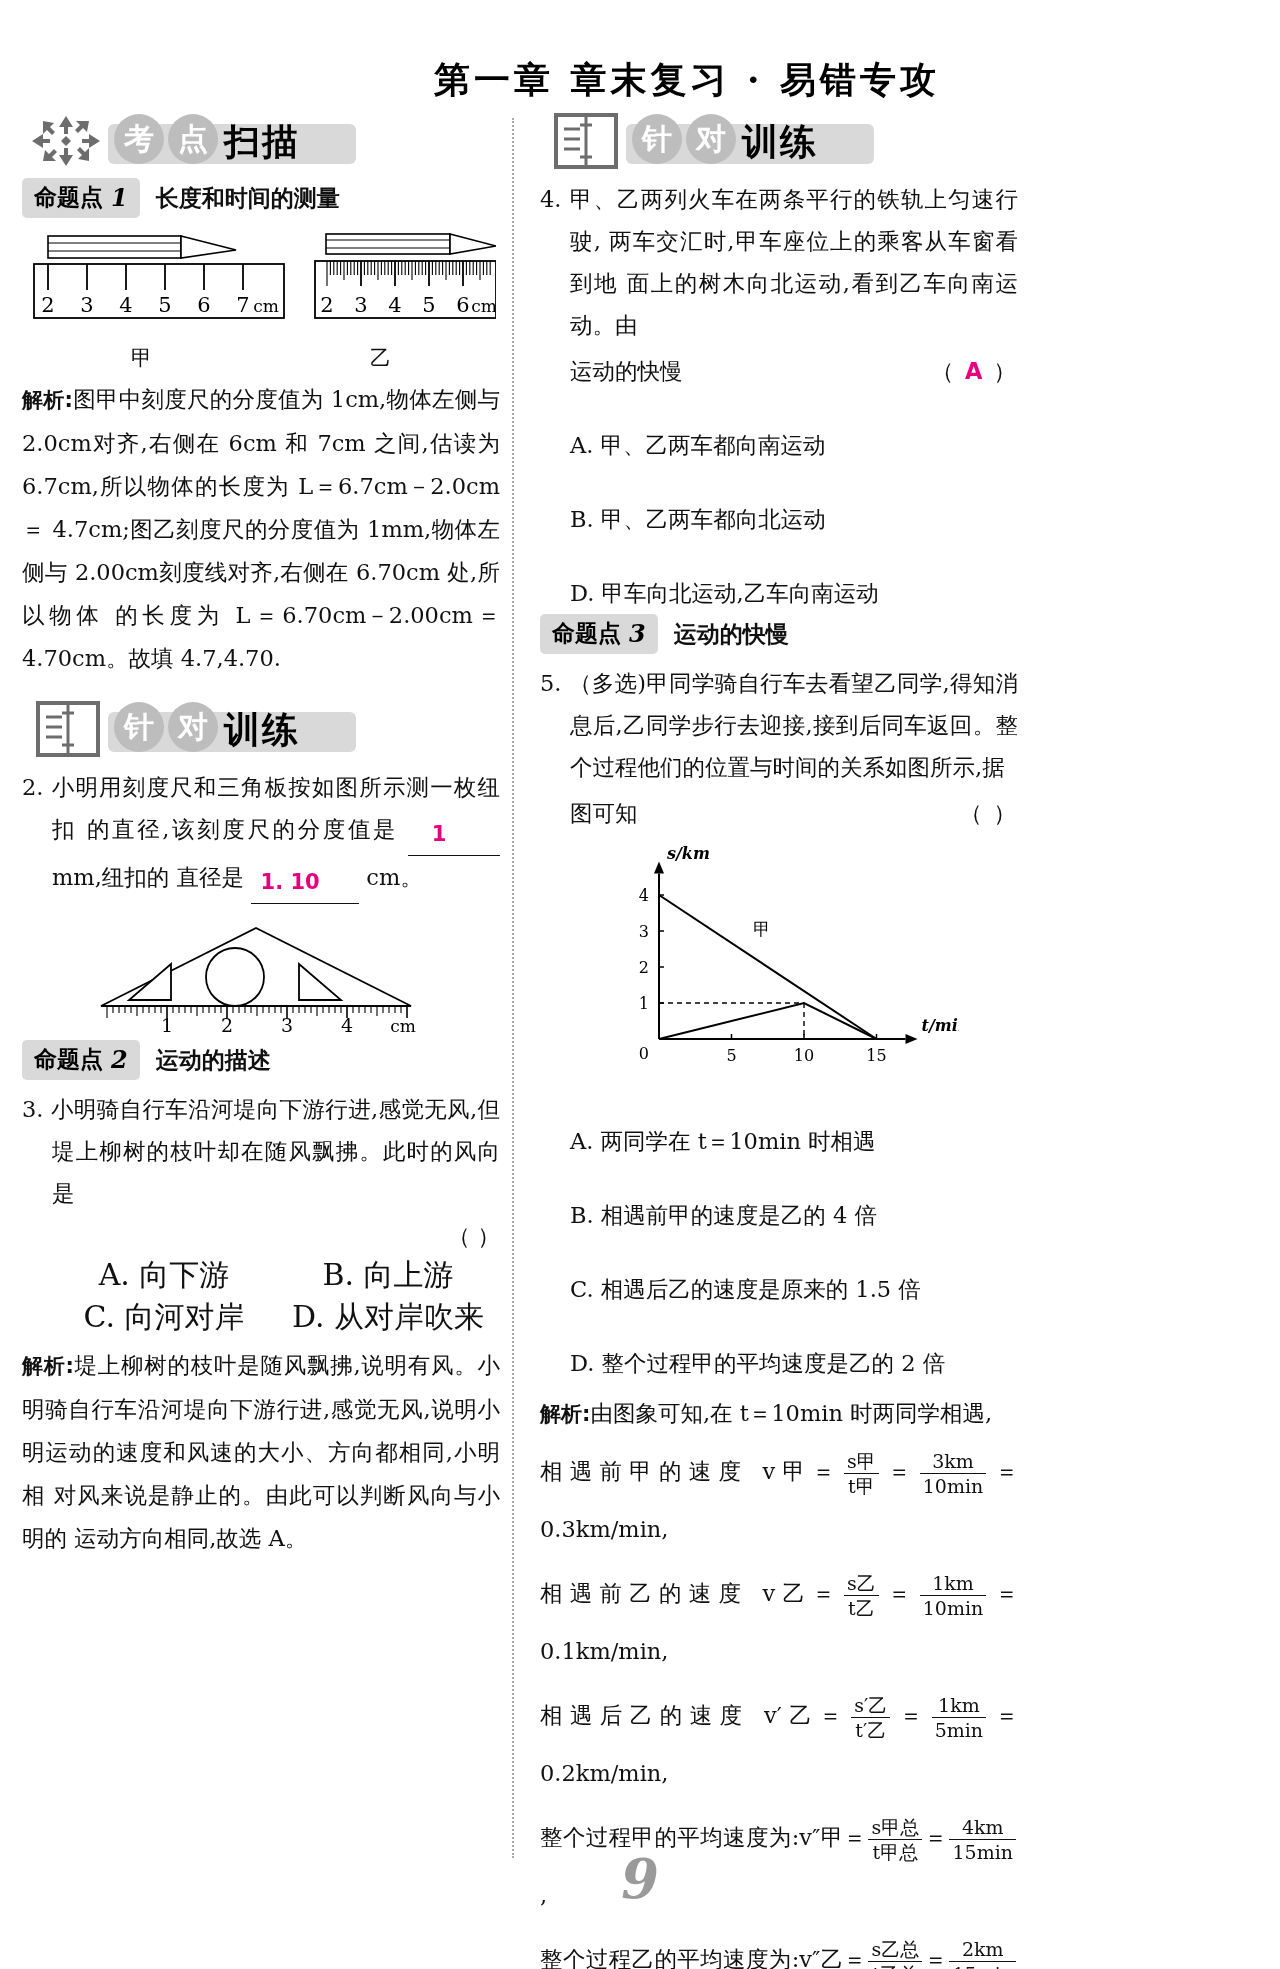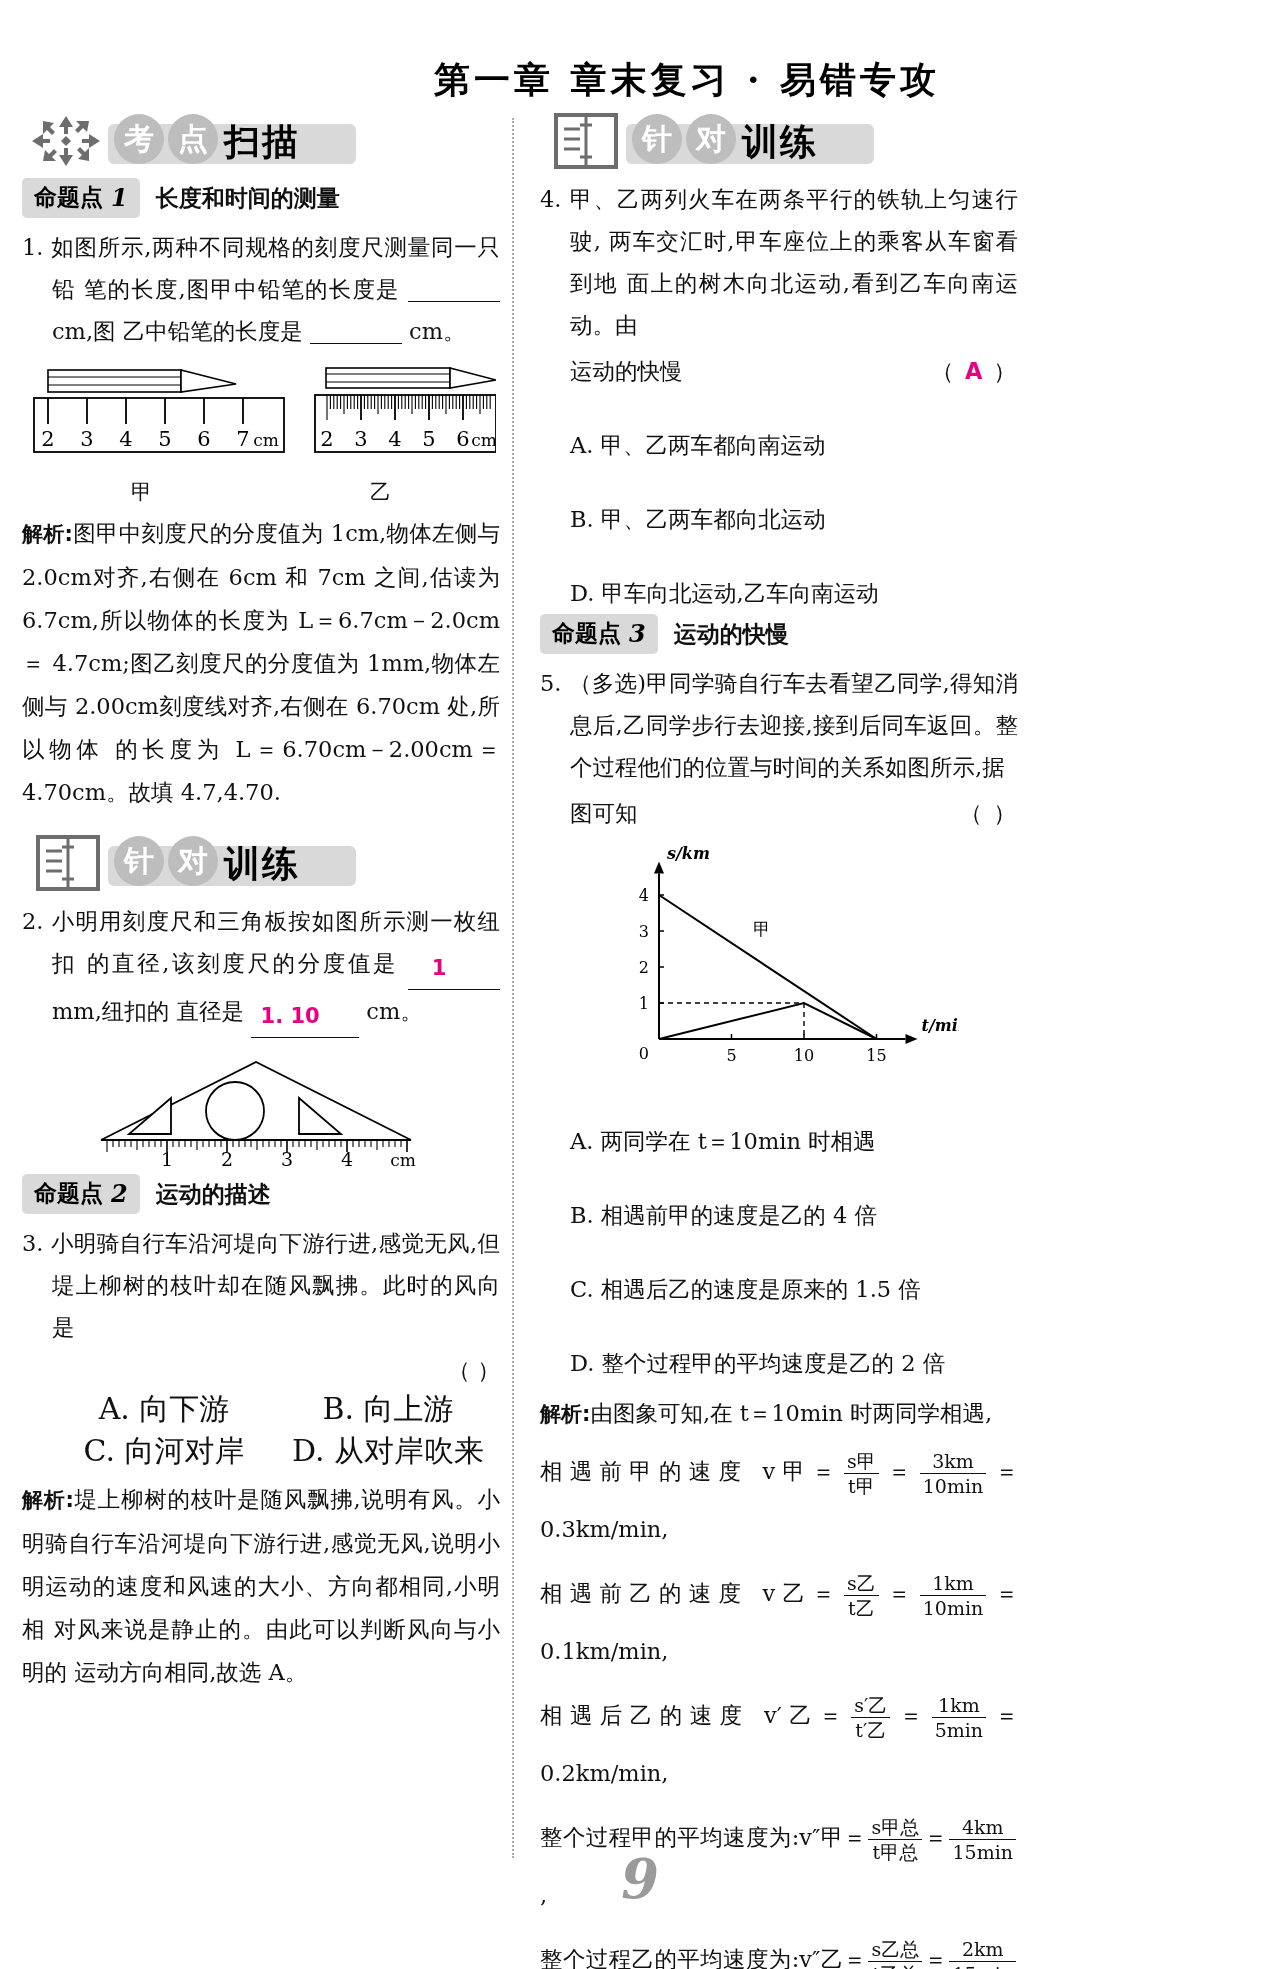--- a/index.html
+++ b/index.html
@@ -184,32 +184,20 @@
     </div>
 
     <div class="point">
       <div class="tag">
         <span>命题点</span>
         <span class="num">1</span>
       </div>
       <div class="ptitle">长度和时间的测量</div>
     </div>
 
-    <div class="q">
-      <span class="q-body">
-        <span>1.</span>
-        <span>如图所示,两种不同规格的刻度尺测量同一只铅</span>
-        <span>笔的长度,图甲中铅笔的长度是</span>
-        <span class="blank"></span>
-        <span>cm,图</span>
-        <span>乙中铅笔的长度是</span>
-        <span class="blank"></span>
-        <span>cm。</span>
-      </span>
-    </div>
 
     <div class="fig">
       <svg width="470" height="112" viewBox="0 0 470 112">
 
         <g>
 
           <rect x="22" y="8" width="133" height="22" fill="#fff" stroke="#000" stroke-width="1.6"></rect>
           <line x1="22" y1="15" x2="155" y2="15" stroke="#000" stroke-width="1.1"></line>
           <line x1="22" y1="23" x2="155" y2="23" stroke="#000" stroke-width="1.1"></line>
 

